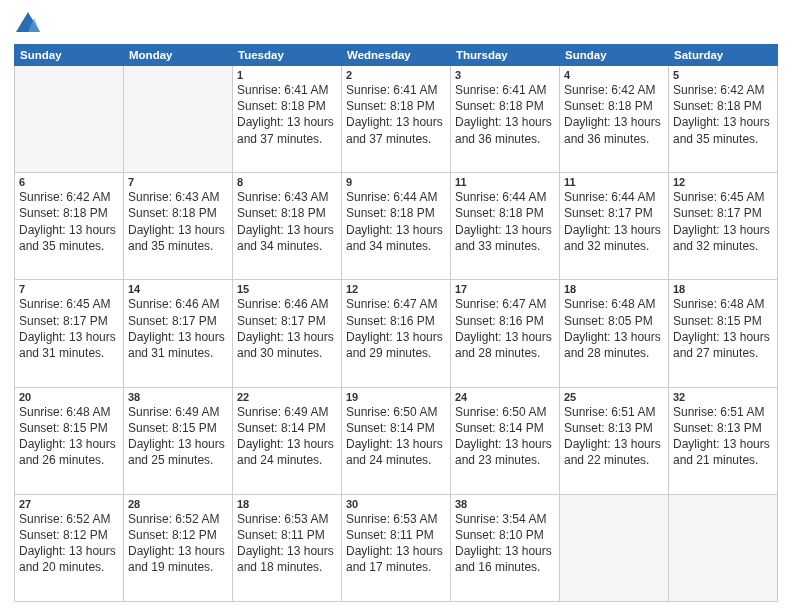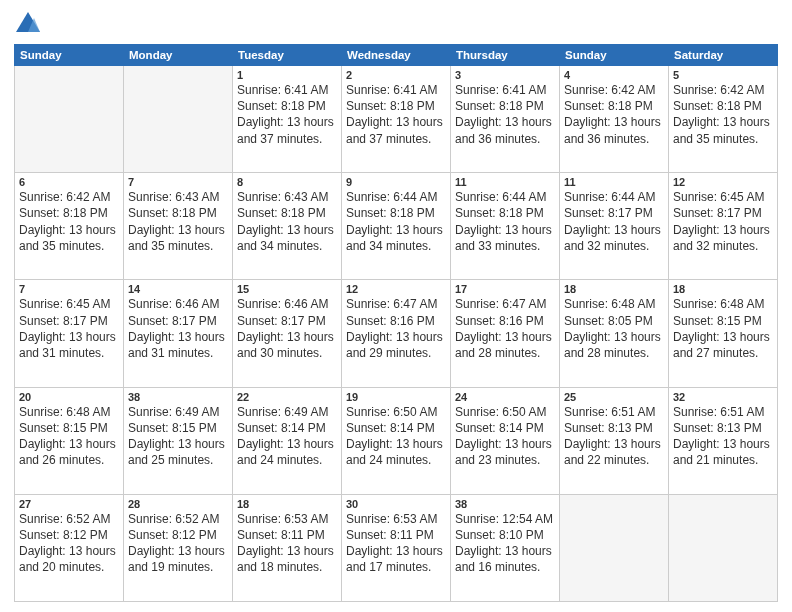--- a/index.html
+++ b/index.html
@@ -321,21 +321,21 @@
 Daylight: 13 hours and 18 minutes.</div>
           </td>
           <td>
             <span class="day-num">30</span>
             <div class="day-info">Sunrise: 6:53 AM
 Sunset: 8:11 PM
 Daylight: 13 hours and 17 minutes.</div>
           </td>
           <td>
             <span class="day-num">38</span>
-            <div class="day-info">Sunrise: 12:54 AM
+            <div class="day-info">Sunrise: 3:54 AM
 Sunset: 8:10 PM
 Daylight: 13 hours and 16 minutes.</div>
           </td>
           <td class="empty"></td>
           <td class="empty"></td>
         </tr>
       </tbody>
   </table>
 </div>
 

